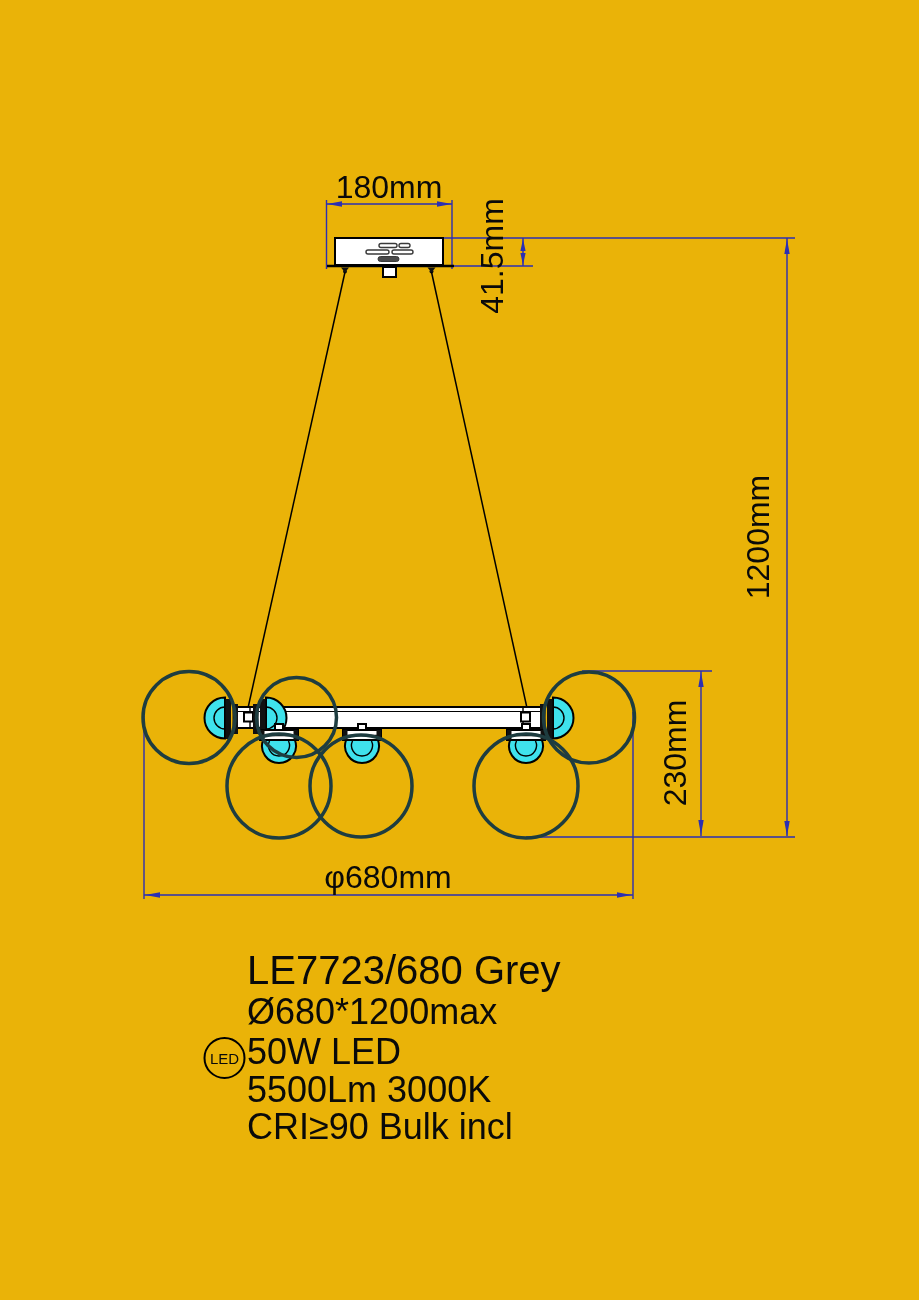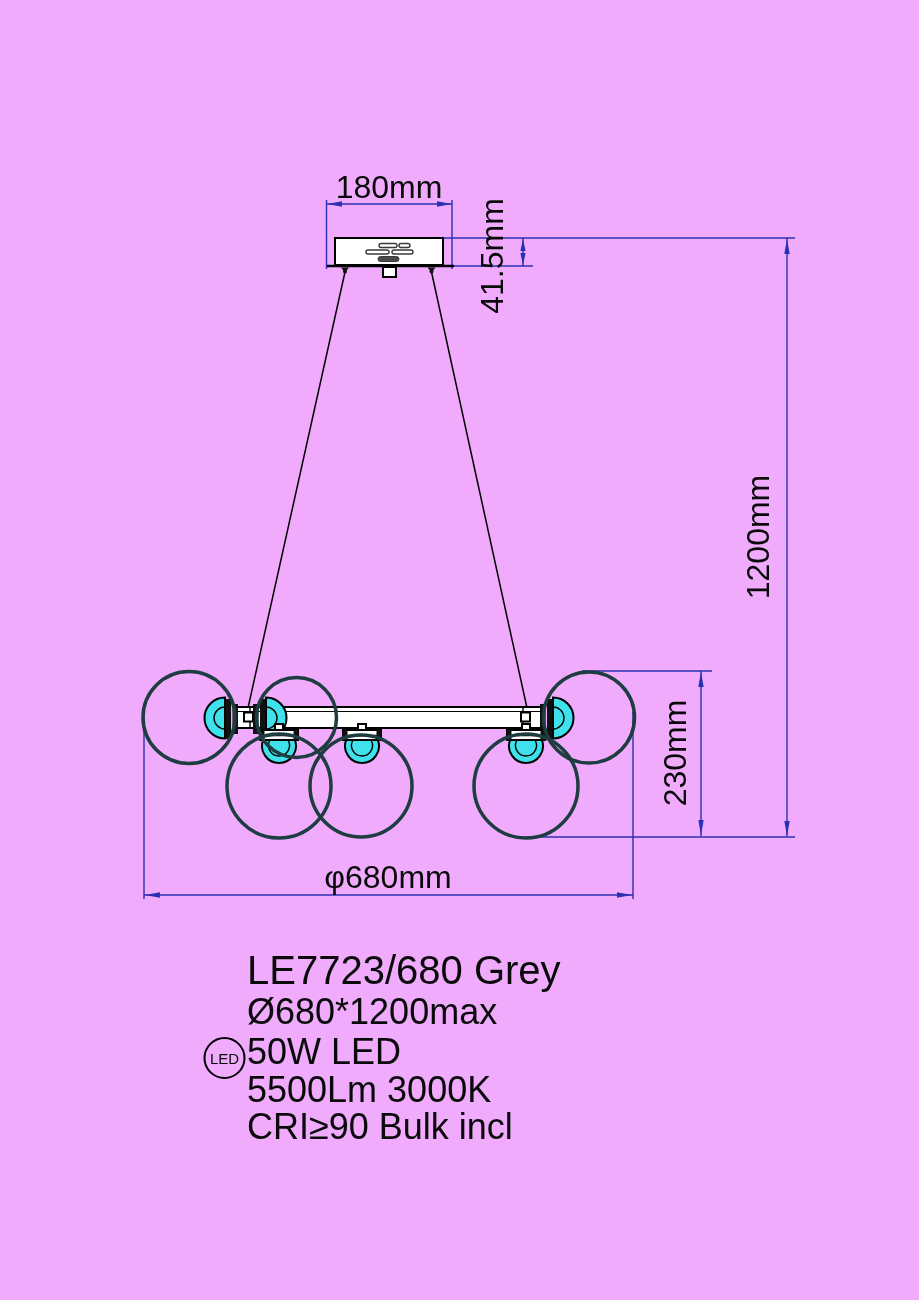--- a/index.html
+++ b/index.html
@@ -1,16 +1,16 @@
 <!DOCTYPE html>
 <html><head>
 <meta charset="utf-8">
 <style>
   html,body{margin:0;padding:0;background:#ffffff;}
-  .page{position:relative;width:919px;height:1300px;background:#f0abfc;overflow:hidden;
+  .page{position:relative;width:919px;height:1300px;background:#eab308;overflow:hidden;
         font-family:"Liberation Sans", sans-serif;}
   svg{position:absolute;left:0;top:0;}
   .dim-line{stroke:#2b2fb3;stroke-width:1.4;fill:none;}
   .dim-arrow{fill:#2b2fb3;stroke:none;}
   .dim-text{fill:#0a0a0a;font-size:32px;font-family:"Liberation Sans",sans-serif;}
   .black-line{stroke:#000000;fill:none;}
   .glass{stroke:#1e3d40;stroke-width:3.5;fill:none;}
   .bulb{fill:#3fe2ec;stroke:#000000;stroke-width:2;}
   .bulb-inner{fill:none;stroke:#000000;stroke-width:1.4;}
   .hw-white{fill:#ffffff;stroke:#000000;stroke-width:2;}

